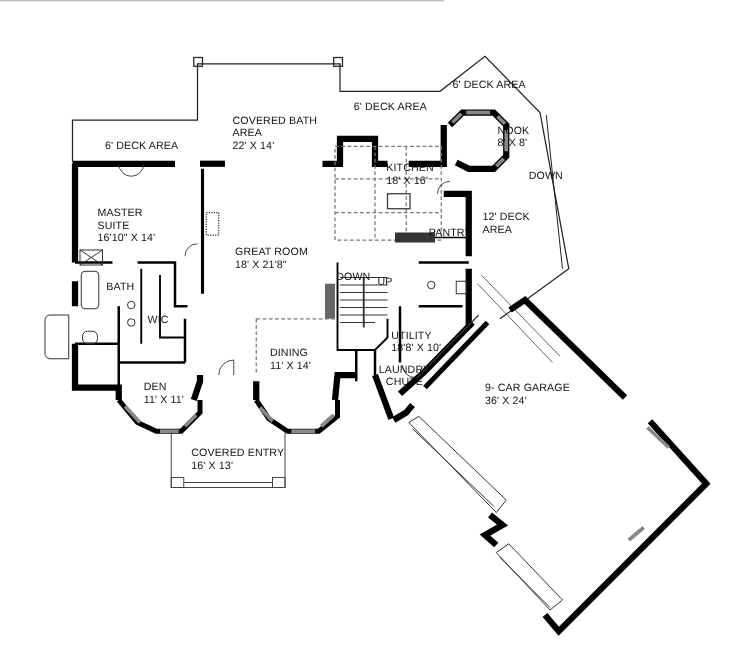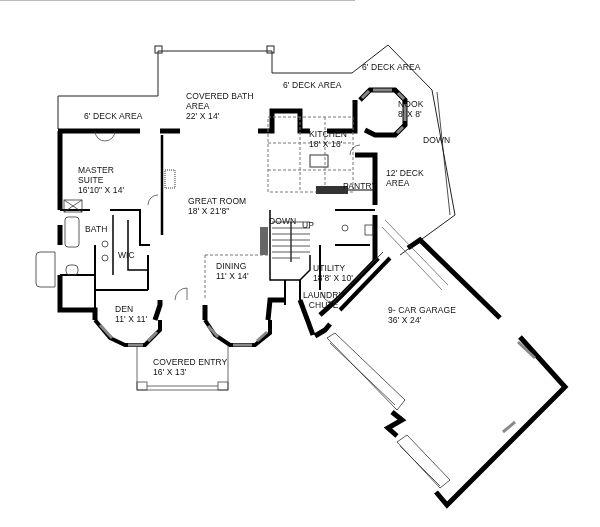--- a/index.html
+++ b/index.html
@@ -217,21 +217,21 @@
   <span>UP</span>
 </div>
 <div class="lbl" style="left:313px;top:263px;">
   <span>UTILITY</span>
   <span>18'8' X 10'</span>
 </div>
 <div class="lbl" style="left:303px;top:290px;text-align:center;">
   <span>LAUNDRY</span>
   <span>CHUTE</span>
 </div>
-<div class="lbl" style="left:216px;top:261px;">
+<div class="lbl" style="left:216px;top:277px;">
   <span>DINING</span>
   <span>11' X 14'</span>
 </div>
 <div class="lbl" style="left:115px;top:304px;">
   <span>DEN</span>
   <span>11' X 11'</span>
 </div>
 <div class="lbl" style="left:388px;top:305px;">
   <span>9- CAR GARAGE</span>
   <span>36' X 24'</span>

